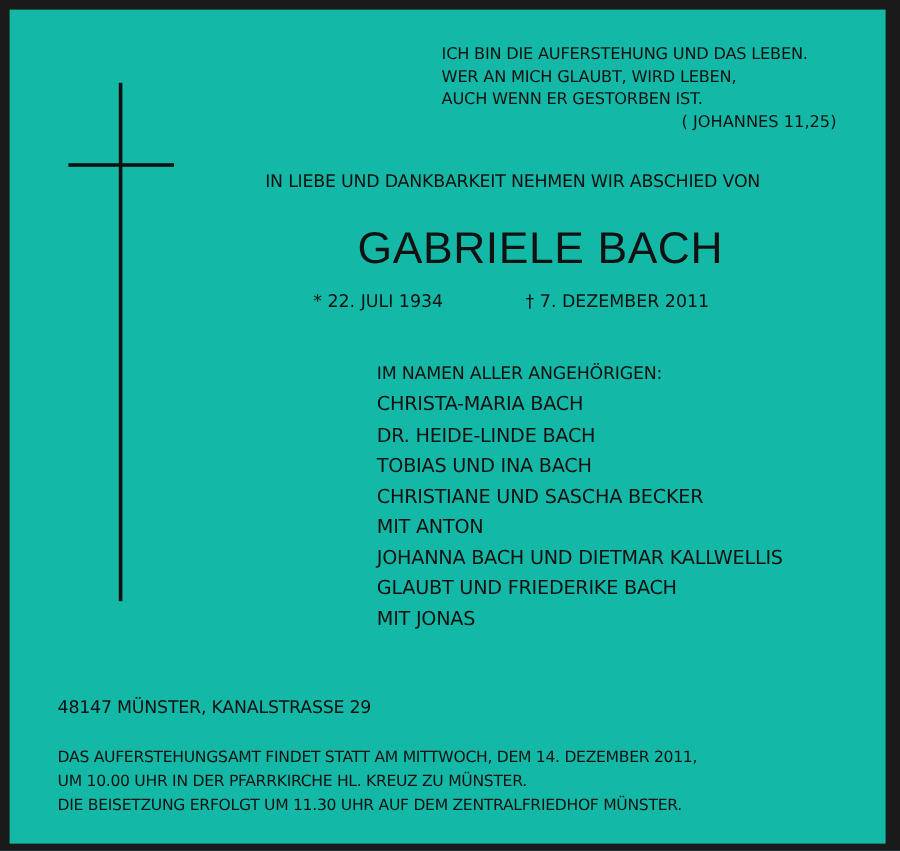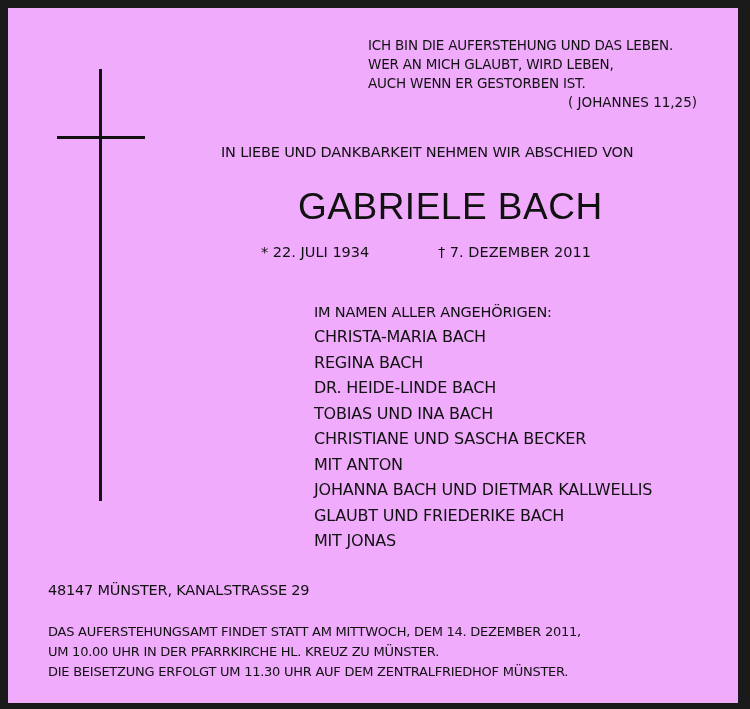--- a/index.html
+++ b/index.html
@@ -7,21 +7,21 @@
       width: 750px; height: 709px; overflow: hidden;
       background: #1a1a1a;
       position: relative;
       font-family: "DejaVu Sans", "Liberation Sans", sans-serif;
       color: #111;
     }
     .card {
       position: absolute;
       left: 8px; top: 8px;
       width: 730px; height: 695px;
-      background: #f0abfc;
+      background: #14b8a6;
     }
     .abs { position: absolute; white-space: nowrap; }
     .cross-v {
       position: absolute; left: 91px; top: 61px;
       width: 3px; height: 432px; background: #111;
     }
     .cross-h {
       position: absolute; left: 49px; top: 128px;
       width: 88px; height: 3px; background: #111;
     }
@@ -57,21 +57,20 @@
 
   <div class="abs name" style="left:290px; top:178px;">GABRIELE BACH</div>
 
   <div class="abs dates" style="left:253px; top:236px;">* 22. JULI 1934</div>
   <div class="abs dates" style="left:430px; top:236px;">† 7. DEZEMBER 2011</div>
 
   <div class="abs family-head" style="left:306px; top:296px;">IM NAMEN ALLER ANGEHÖRIGEN:</div>
 
   <div class="abs family" style="left:306px; top:316px;">
     <span class="line">CHRISTA-MARIA BACH</span>
-    <span class="line">REGINA BACH</span>
     <span class="line">DR. HEIDE-LINDE BACH</span>
     <span class="line">TOBIAS UND INA BACH</span>
     <span class="line">CHRISTIANE UND SASCHA BECKER</span>
     <span class="line">MIT ANTON</span>
     <span class="line">JOHANNA BACH UND DIETMAR KALLWELLIS</span>
     <span class="line">GLAUBT UND FRIEDERIKE BACH</span>
     <span class="line">MIT JONAS</span>
   </div>
 
   <div class="abs address" style="left:40px; top:574px;">48147 MÜNSTER, KANALSTRASSE 29</div>

